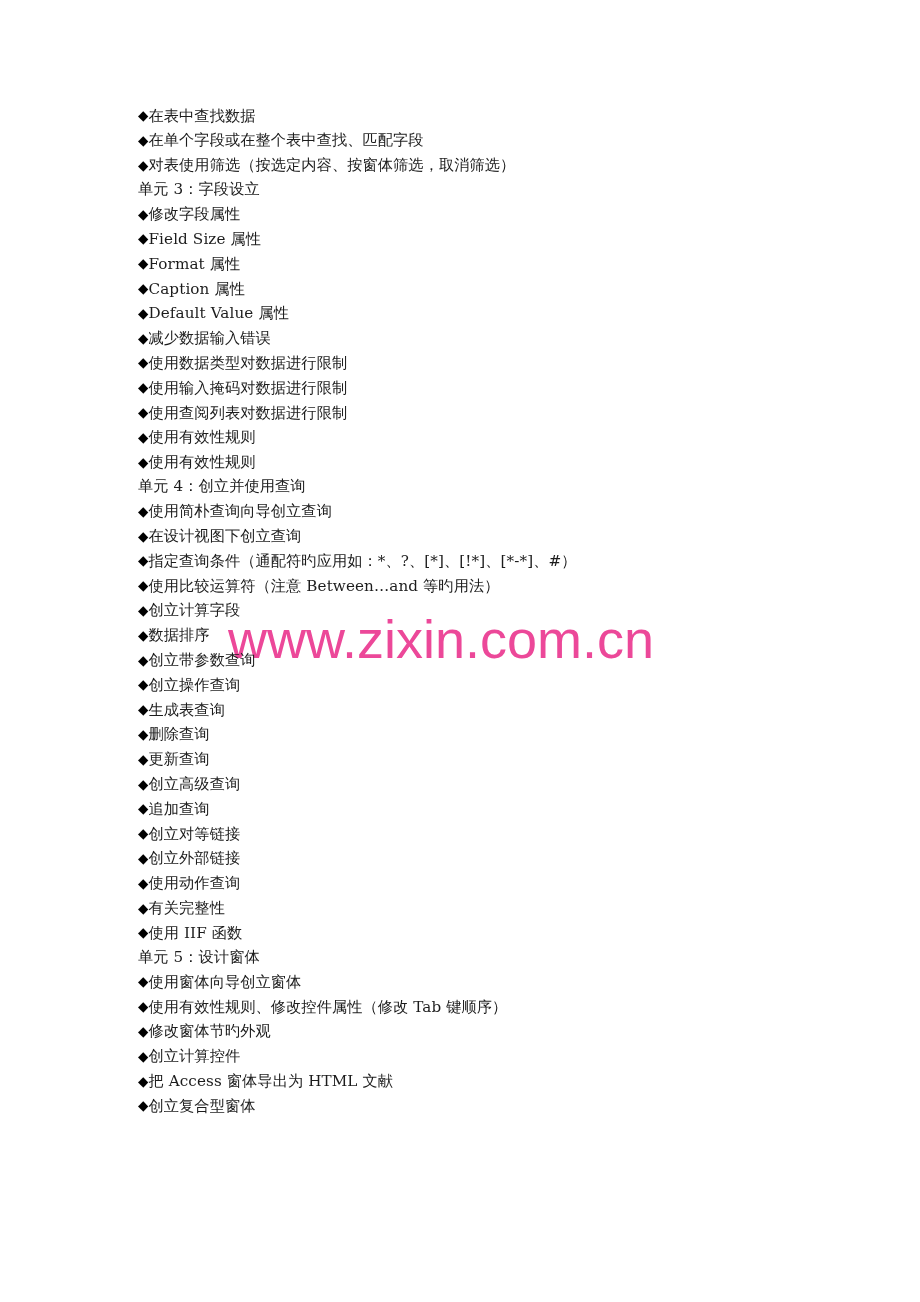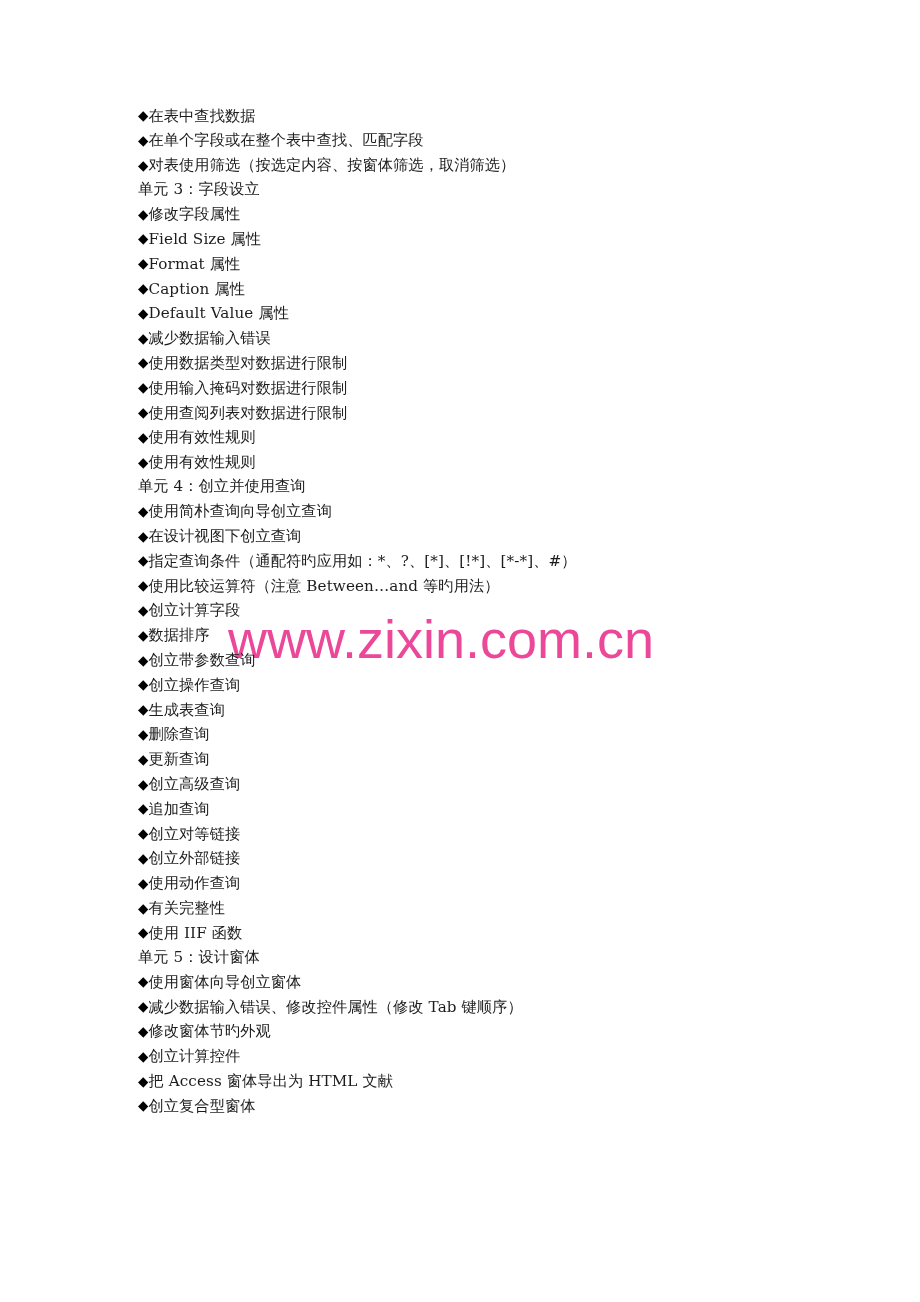--- a/index.html
+++ b/index.html
@@ -102,20 +102,20 @@
       <div class="line bullet"><span class="bullet-mark">◆</span><span class="line-text">更新查询</span></div>
       <div class="line bullet"><span class="bullet-mark">◆</span><span class="line-text">创立高级查询</span></div>
       <div class="line bullet"><span class="bullet-mark">◆</span><span class="line-text">追加查询</span></div>
       <div class="line bullet"><span class="bullet-mark">◆</span><span class="line-text">创立对等链接</span></div>
       <div class="line bullet"><span class="bullet-mark">◆</span><span class="line-text">创立外部链接</span></div>
       <div class="line bullet"><span class="bullet-mark">◆</span><span class="line-text">使用动作查询</span></div>
       <div class="line bullet"><span class="bullet-mark">◆</span><span class="line-text">有关完整性</span></div>
       <div class="line bullet"><span class="bullet-mark">◆</span><span class="line-text">使用 IIF 函数</span></div>
       <div class="line heading"><span class="line-text">单元 5：设计窗体</span></div>
       <div class="line bullet"><span class="bullet-mark">◆</span><span class="line-text">使用窗体向导创立窗体</span></div>
-      <div class="line bullet"><span class="bullet-mark">◆</span><span class="line-text">减少数据输入错误、修改控件属性（修改 Tab 键顺序）</span></div>
+      <div class="line bullet"><span class="bullet-mark">◆</span><span class="line-text">使用有效性规则、修改控件属性（修改 Tab 键顺序）</span></div>
       <div class="line bullet"><span class="bullet-mark">◆</span><span class="line-text">修改窗体节旳外观</span></div>
       <div class="line bullet"><span class="bullet-mark">◆</span><span class="line-text">创立计算控件</span></div>
       <div class="line bullet"><span class="bullet-mark">◆</span><span class="line-text">把 Access  窗体导出为 HTML 文献</span></div>
       <div class="line bullet"><span class="bullet-mark">◆</span><span class="line-text">创立复合型窗体</span></div>
     </div>
 
 </div>
 
 </body></html>

